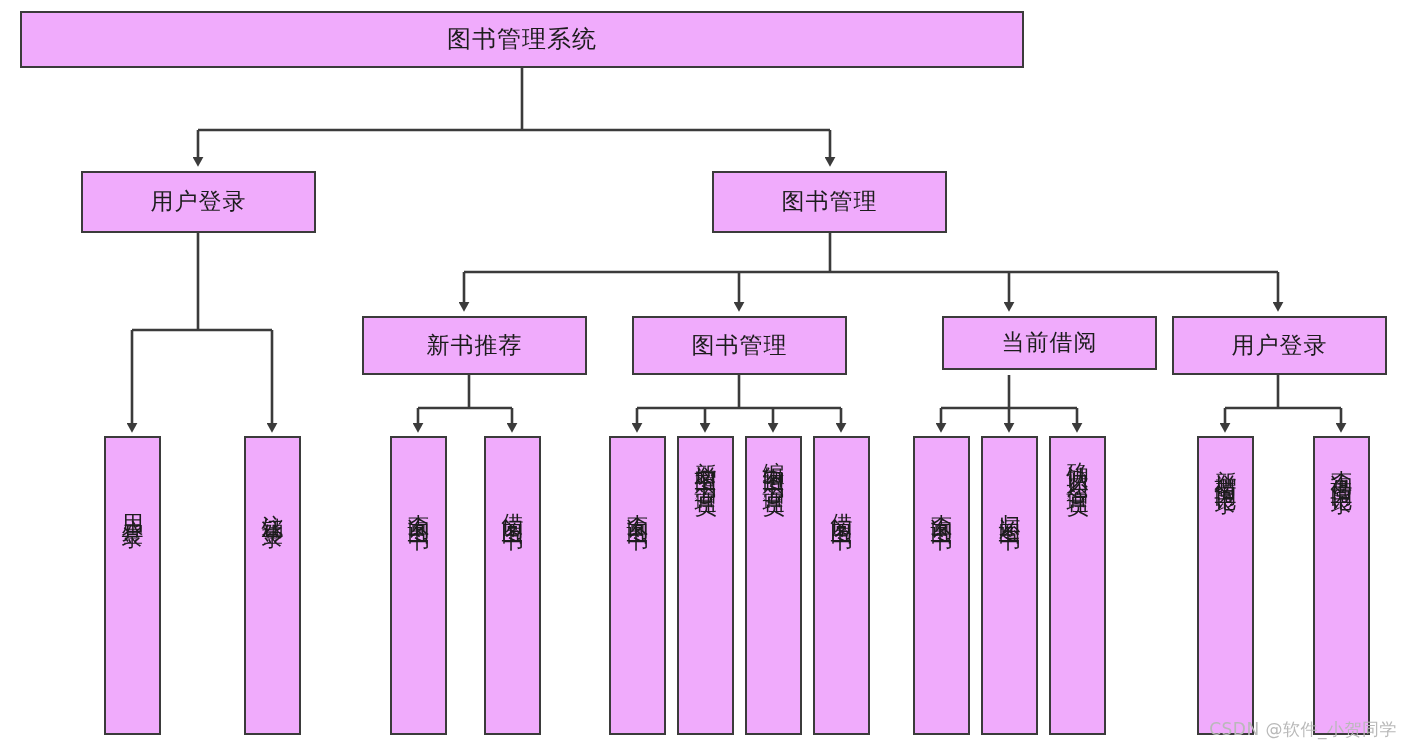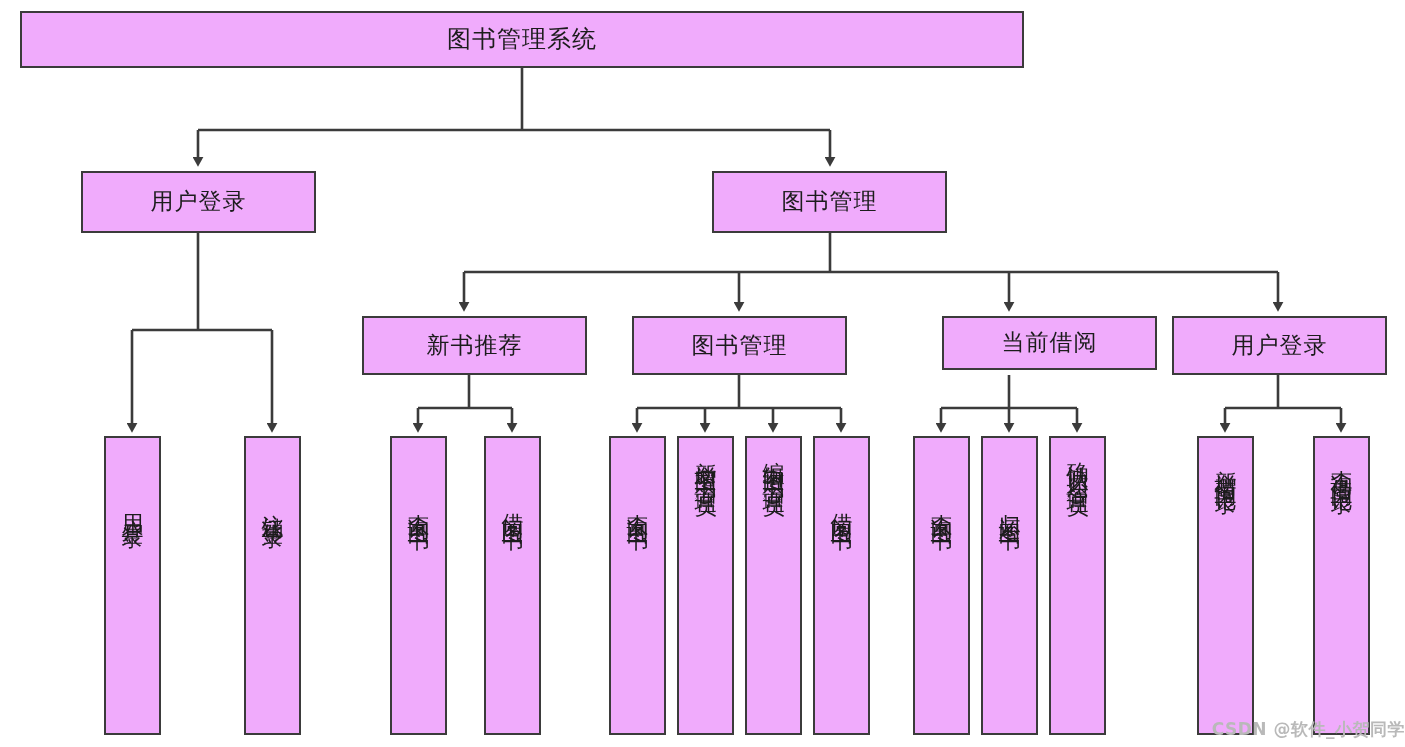--- a/index.html
+++ b/index.html
@@ -63,29 +63,28 @@
     line-height: 1;
     white-space: nowrap;
   }
   
   .node.vertical.shift-1 { padding-top: 58px; }
   .node.vertical.shift-3 { padding-top: 14px; }
   .node.vertical.shift-0 { padding-top: 6px; }
 
   #watermark {
     position: absolute;
-    right: 0;
+    right: 8px;
     bottom: 6px;
     font-size: 17px;
     color: #b9b9b9;
     letter-spacing: 0.5px;
     z-index: 6;
     white-space: nowrap;
     pointer-events: none;
-    font-weight: bold;
   }
 </style>
 </head>
 <body>
 
 <div id="diagram">
 
   <svg id="edges" viewBox="0 0 1405 747" width="1405" height="747" xmlns="http://www.w3.org/2000/svg">
     <defs>
       <marker id="arrow" markerWidth="10" markerHeight="11" refX="1.2" refY="5.5" orient="auto" markerUnits="userSpaceOnUse">

